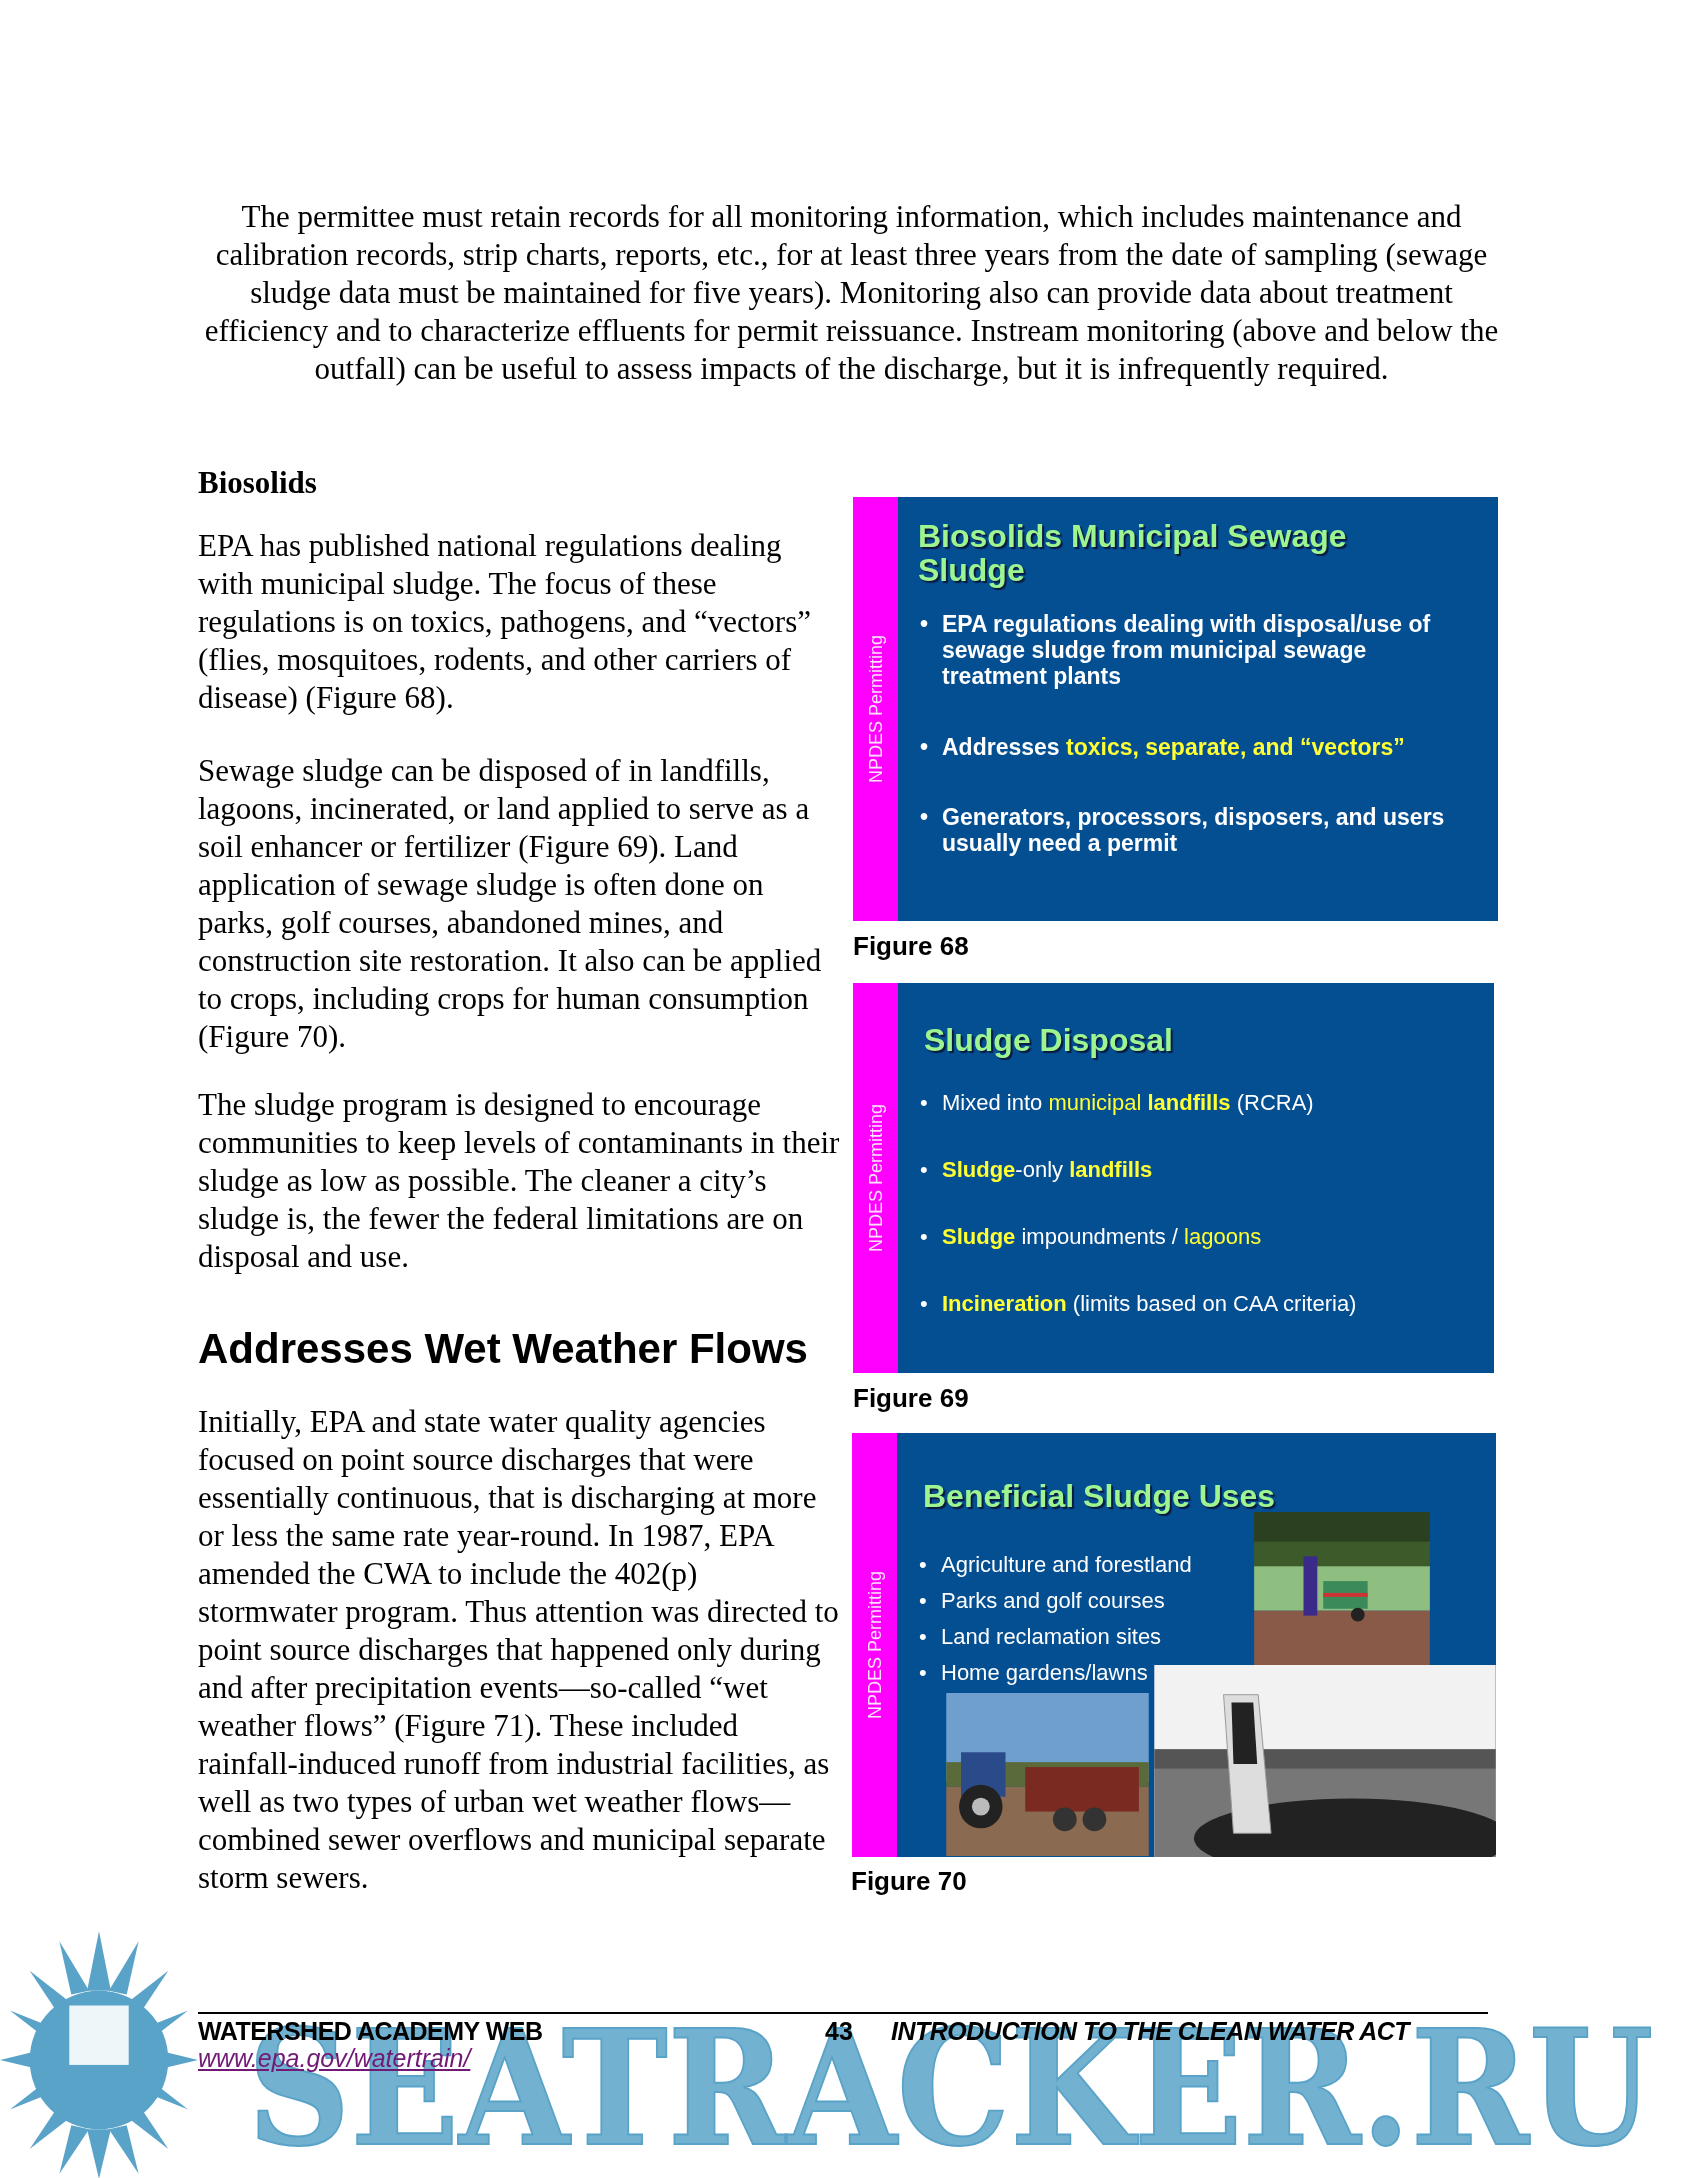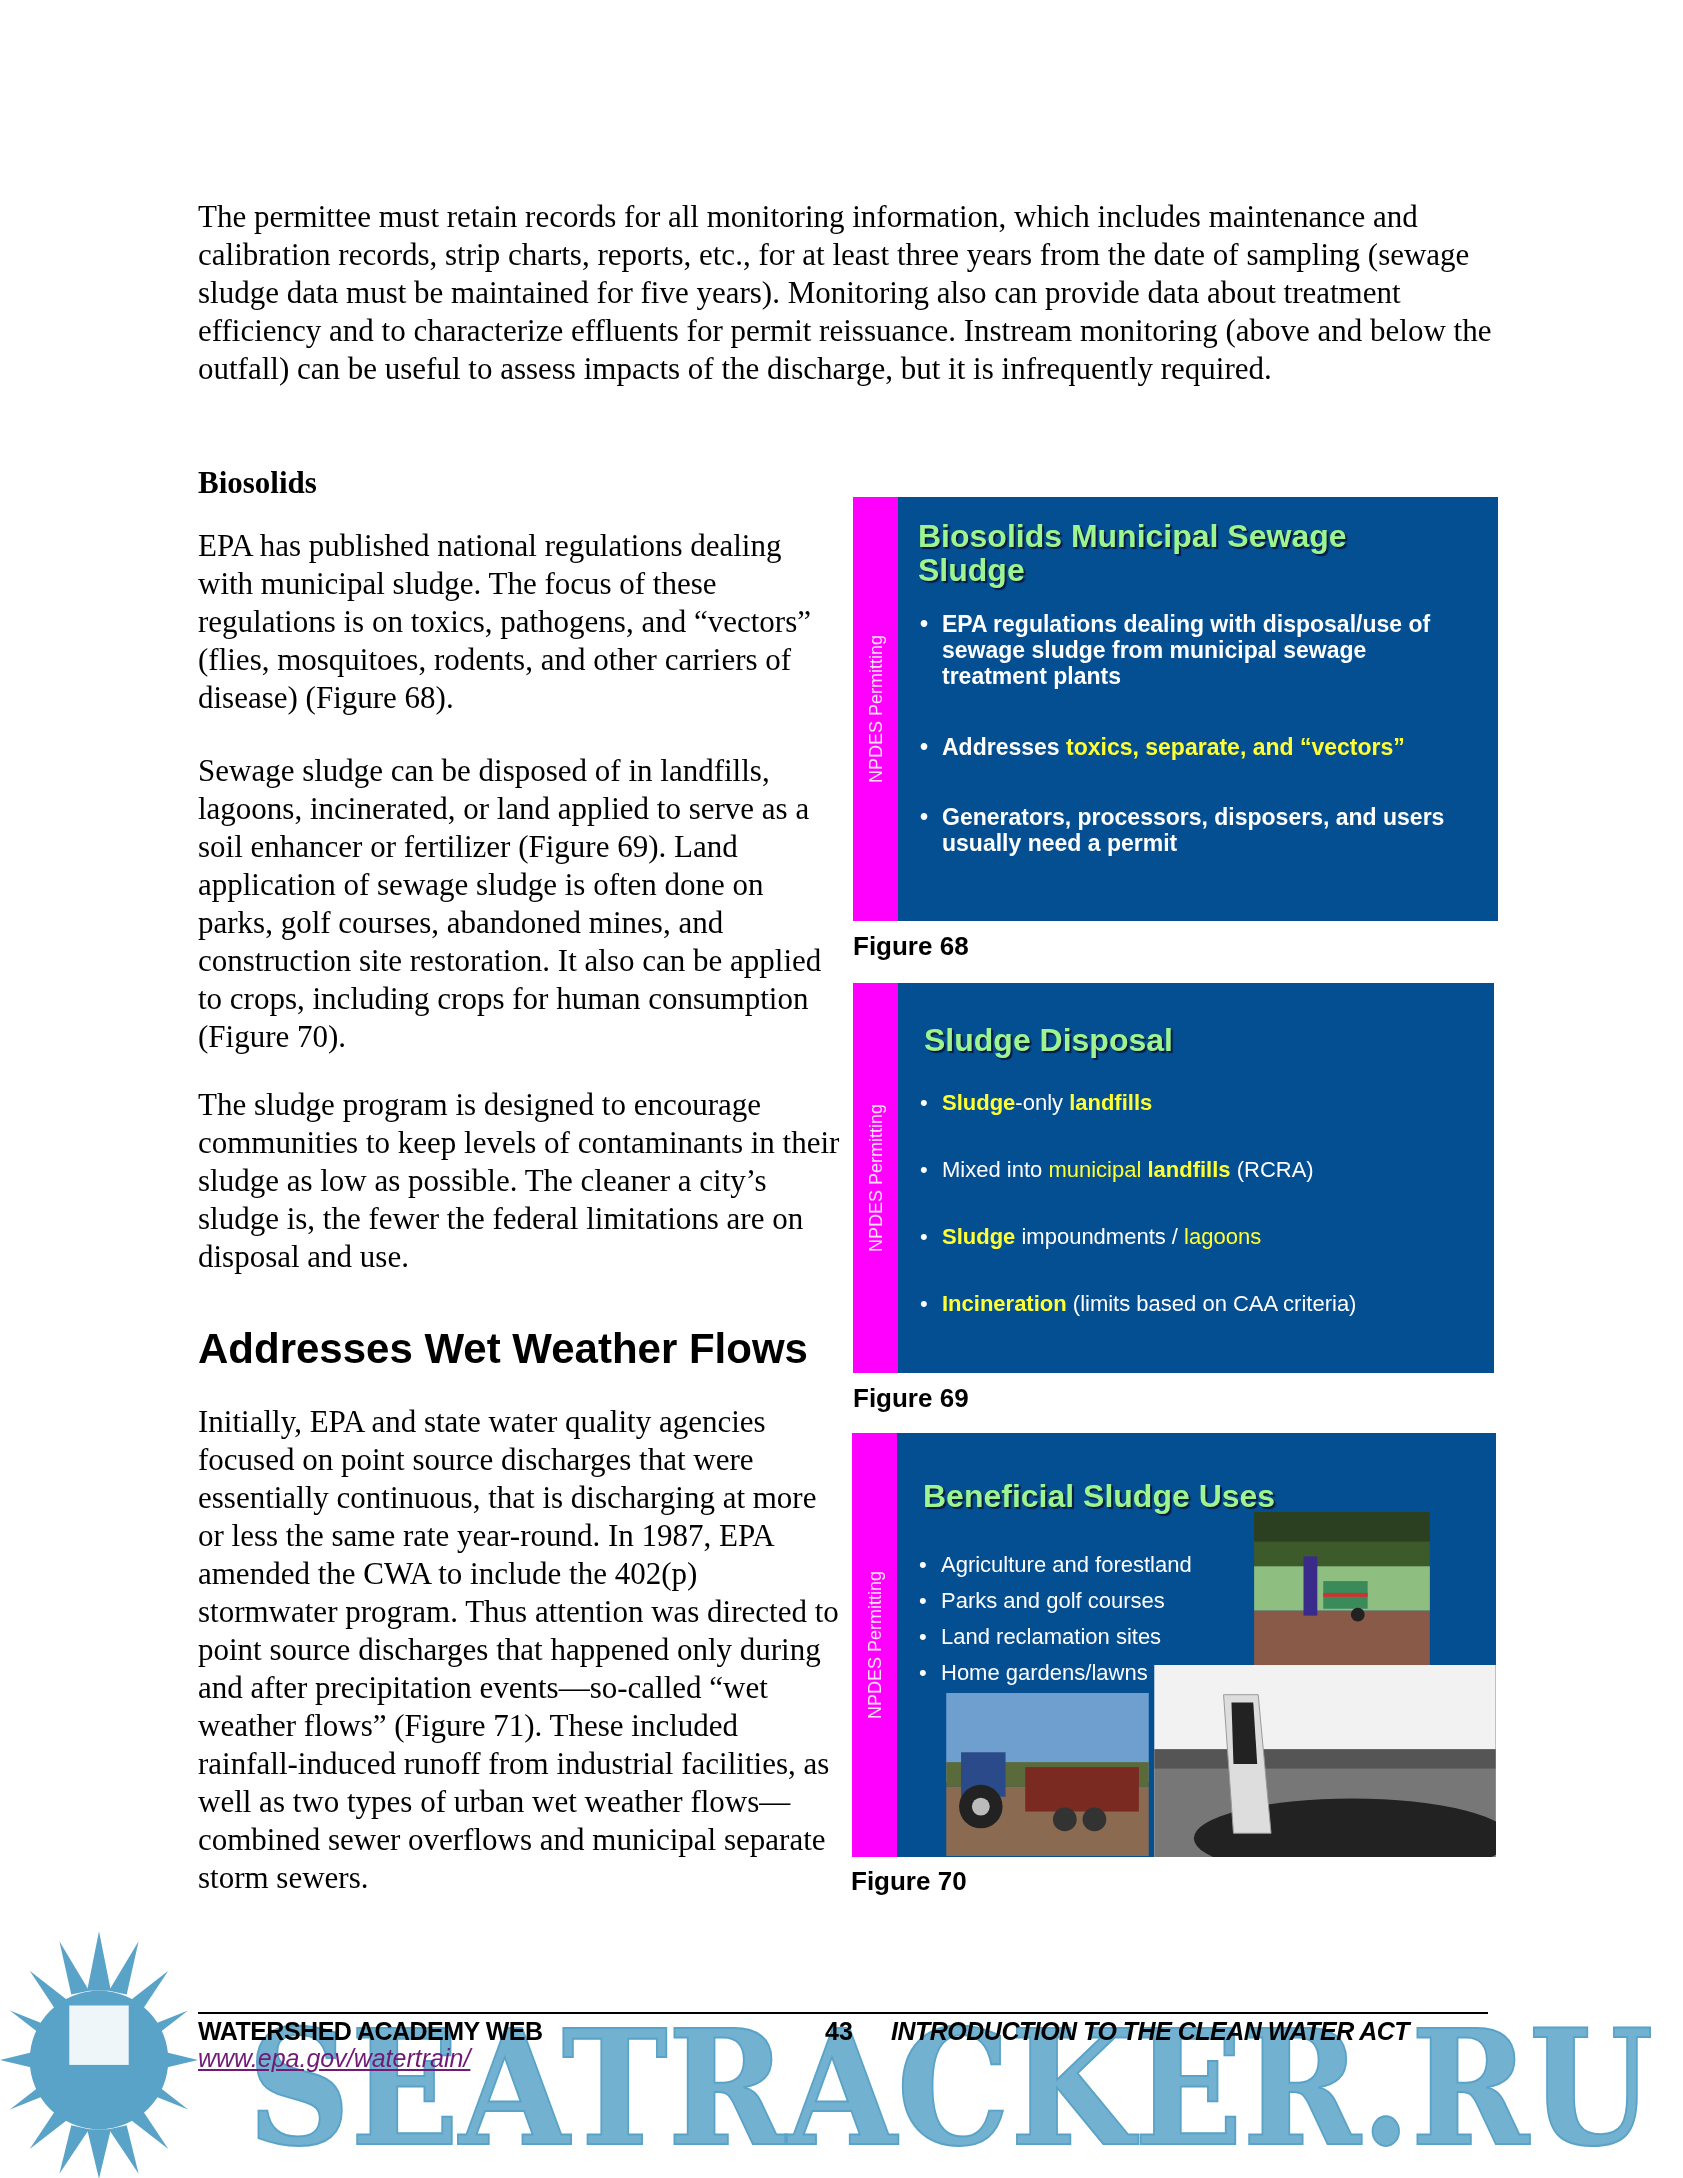--- a/index.html
+++ b/index.html
@@ -1,18 +1,18 @@
 <!DOCTYPE html>
 <html><head>
 <meta charset="utf-8">
 <style>
   html, body { margin:0; padding:0; }
   body { width:1683px; height:2178px; background:#ffffff; position:relative; overflow:hidden; font-family:"Liberation Serif", serif; color:#000; }
   .p { position:absolute; font-family:"Liberation Serif", serif; font-size:31px; line-height:38px; margin:0; }
-  .full-para { left:198px; top:198px; width:1307px; }
+  .full-para { left:198px; top:198px; width:1307px;text-align:center; }
   .left-col { left:198px; width:644px; }
   .subhead { position:absolute; left:198px; top:465px; font-weight:bold; font-size:31px; font-family:"Liberation Serif", serif;text-align:right; }
   .h2 { position:absolute; left:198px; top:1325px; font-family:"Liberation Sans", sans-serif; font-weight:bold; font-size:42px; }
   .slide { position:absolute; background:#044e92; overflow:hidden; }
   .slide .band { position:absolute; left:0; top:0; bottom:0; width:45px; background:#ff00ff; }
   .slide .band span { position:absolute; left:50%; top:50%; transform:translate(-50%,-50%) rotate(-90deg); white-space:nowrap; color:#ffe0ff; font-family:"Liberation Sans", sans-serif; font-size:18px; }
   .slide .title { position:absolute; color:#9ef58f; font-family:"Liberation Sans", sans-serif; font-weight:bold; font-size:32px; line-height:34px; text-shadow:2px 2px 1px #0a1a40; }
   .slide ul { position:absolute; margin:0; padding:0; list-style:none; font-family:"Liberation Sans", sans-serif; color:#fff; }
   .slide li { position:relative; padding-left:22px; }
   .slide li::before { content:"•"; position:absolute; left:0; top:0; color:#fff; }
@@ -53,22 +53,22 @@
   </ul>
 </div>
 <div class="caption" style="left:853px; top:931px;">Figure 68</div>
 
 <div class="slide" style="left:853px; top:983px; width:641px; height:390px;">
   <div class="band">
       <span>NPDES Permitting</span>
     </div>
   <div class="title" style="left:71px; top:40px;">Sludge Disposal</div>
   <ul style="left:67px; top:107px; width:564px; font-size:22px; line-height:26px;">
+    <li style="margin-bottom:41px;"><span>Mixed into </span><span class="yl">municipal </span><span class="yl b">landfills</span><span> (RCRA)</span></li>
     <li style="margin-bottom:41px;"><span class="yl b">Sludge</span><span>-only </span><span class="yl b">landfills</span></li>
-    <li style="margin-bottom:41px;"><span>Mixed into </span><span class="yl">municipal </span><span class="yl b">landfills</span><span> (RCRA)</span></li>
     <li style="margin-bottom:41px;"><span class="yl b">Sludge</span><span> impoundments / </span><span class="yl">lagoons</span></li>
     <li><span class="yl b">Incineration</span><span> (limits based on CAA criteria)</span></li>
   </ul>
 </div>
 <div class="caption" style="left:853px; top:1383px;">Figure 69</div>
 
 <div class="slide" style="left:852px; top:1433px; width:644px; height:424px;">
   <div class="band">
       <span>NPDES Permitting</span>
     </div>

